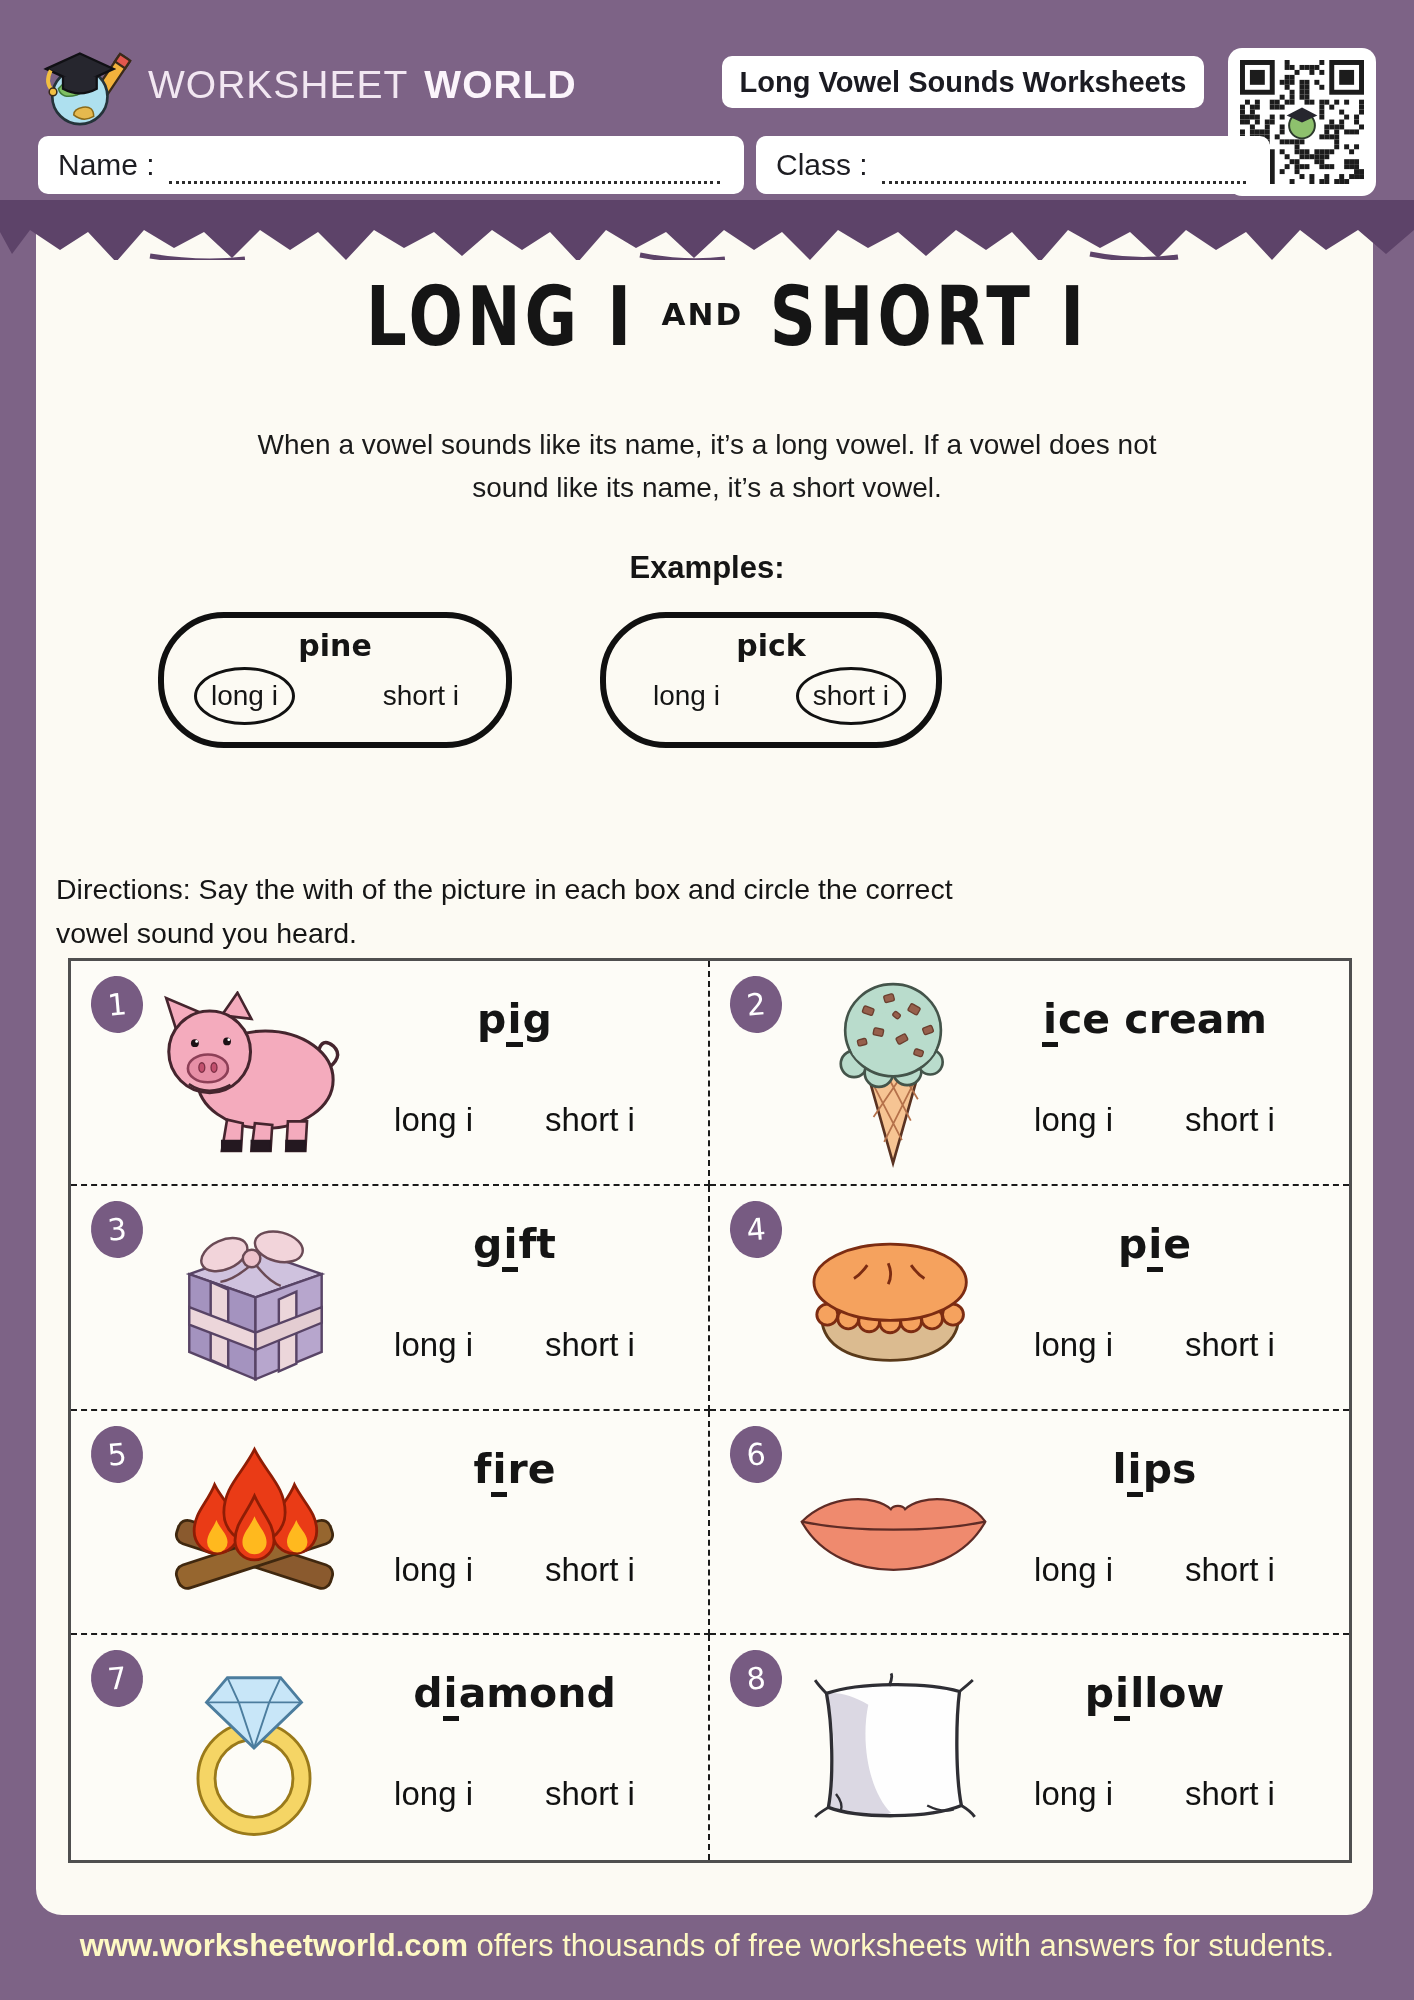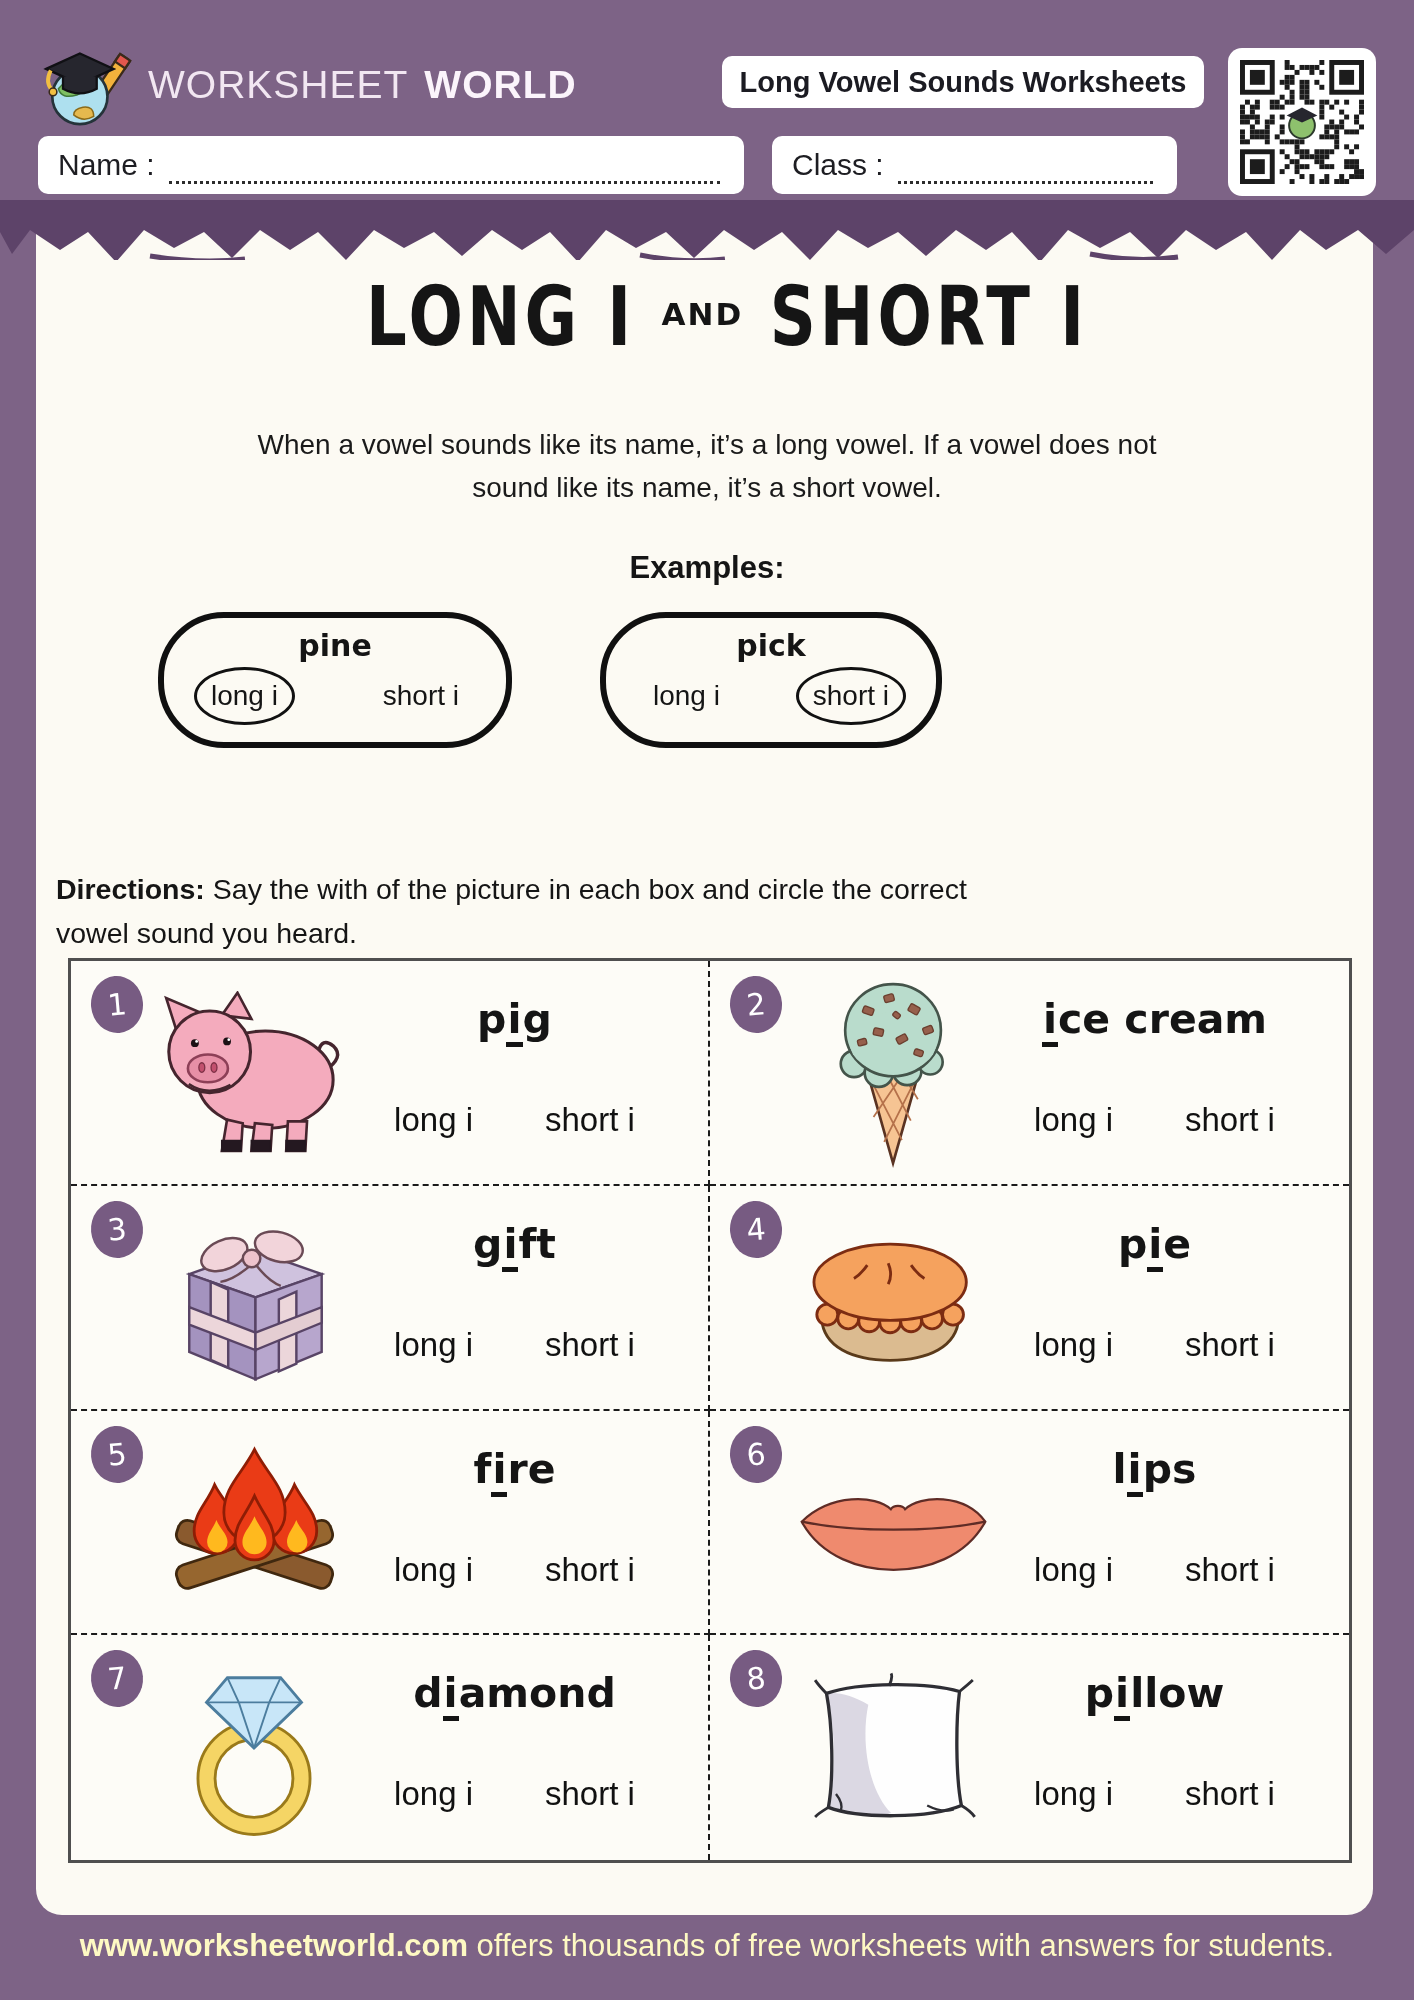--- a/index.html
+++ b/index.html
@@ -13,21 +13,21 @@
   .badge{position:absolute;left:722px;top:56px;width:482px;height:52px;background:#ffffff;
          border-radius:10px;display:flex;align-items:center;justify-content:center;
          font-size:29px;font-weight:bold;color:#1b1b22;}
   .qr-box{position:absolute;left:1228px;top:48px;width:148px;height:148px;background:#ffffff;
           border-radius:14px;display:flex;align-items:center;justify-content:center;}
   .field{position:absolute;top:136px;height:58px;background:#ffffff;border-radius:10px;
          display:flex;align-items:center;padding:0 20px;box-sizing:border-box;}
   .field .label{font-size:30px;color:#1d1d22;white-space:nowrap;}
   .field .line{flex:1;border-bottom:3px dotted #2c2c2c;height:34px;margin-left:14px;margin-right:4px;}
   .name-box{left:38px;width:706px;}
-  .class-box{left:772px;width:405px;text-align:center;}
+  .class-box{left:756px;width:514px;text-align:center;}
   
   .sheet{position:absolute;left:36px;top:210px;width:1337px;height:1705px;background:#fcfaf3;
          border-radius:0 0 26px 26px;}
   .band{position:absolute;left:0;top:200px;width:1414px;height:60px;}
   
   .title{position:absolute;left:0;right:0;top:280px;text-align:center;white-space:nowrap;padding-left:40px;}
   .title .big{display:inline-block;font-family:"DejaVu Sans",sans-serif;font-weight:bold;
               font-size:64px;letter-spacing:4px;transform:scaleY(1.28);transform-origin:center;}
   .title .and{display:inline-block;font-family:"DejaVu Sans",sans-serif;font-weight:bold;
               font-size:31px;margin:0 22px;vertical-align:14px;letter-spacing:2px;}
@@ -40,21 +40,21 @@
   .pill-1{left:158px;width:354px;}
   .pill-2{left:600px;width:342px;}
   .pill-word{margin-top:10px;text-align:center;font-family:"DejaVu Sans",sans-serif;
              font-weight:bold;font-size:30px;}
   .pill-opts{display:flex;justify-content:space-between;align-items:center;
              padding:0 30px;margin-top:4px;font-size:28px;}
   .pill-opts .opt{padding:10px 14px;border:3px solid transparent;border-radius:50%;}
   .pill-opts .circled{border-color:#111111;}
   
   .directions{position:absolute;left:56px;top:838px;width:960px;font-size:28.5px;line-height:44px;}
-  .directions b{font-weight:bold;}
+  .directions b{font-weight:normal;}
   
   .grid{position:absolute;left:68px;top:958px;width:1284px;height:905px;border:3px solid #4f4f4f;
         box-sizing:border-box;display:grid;grid-template-columns:1fr 1fr;grid-template-rows:repeat(4,1fr);
         background:#fdfcf7;}
   .cell{position:relative;box-sizing:border-box;}
   .cell:nth-child(odd){border-right:2px dashed #1b1b1b;}
   .cell:nth-child(-n+6){border-bottom:2px dashed #1b1b1b;}
   .badge-num{position:absolute;left:20px;top:15px;width:52px;height:57px;background:#775b82;
              border-radius:50%;transform:rotate(-5deg);color:#ffffff;display:flex;align-items:center;
              justify-content:center;font-size:30px;font-family:"DejaVu Sans",sans-serif;}

